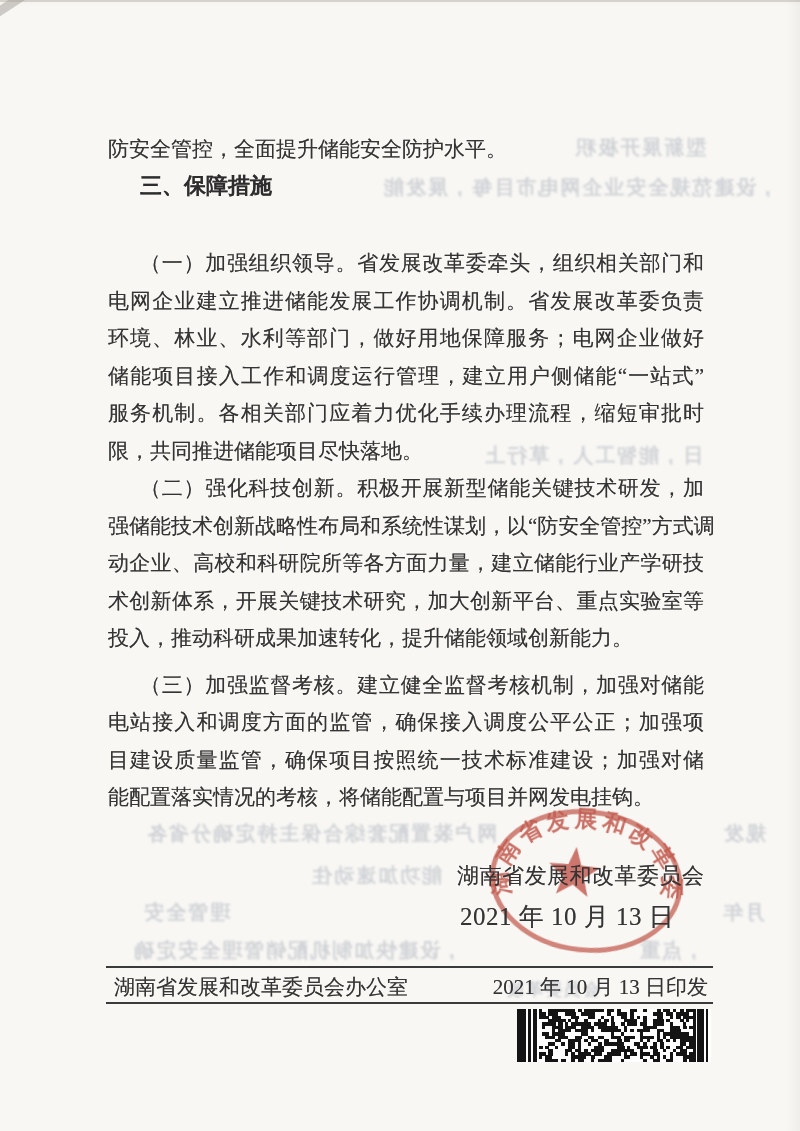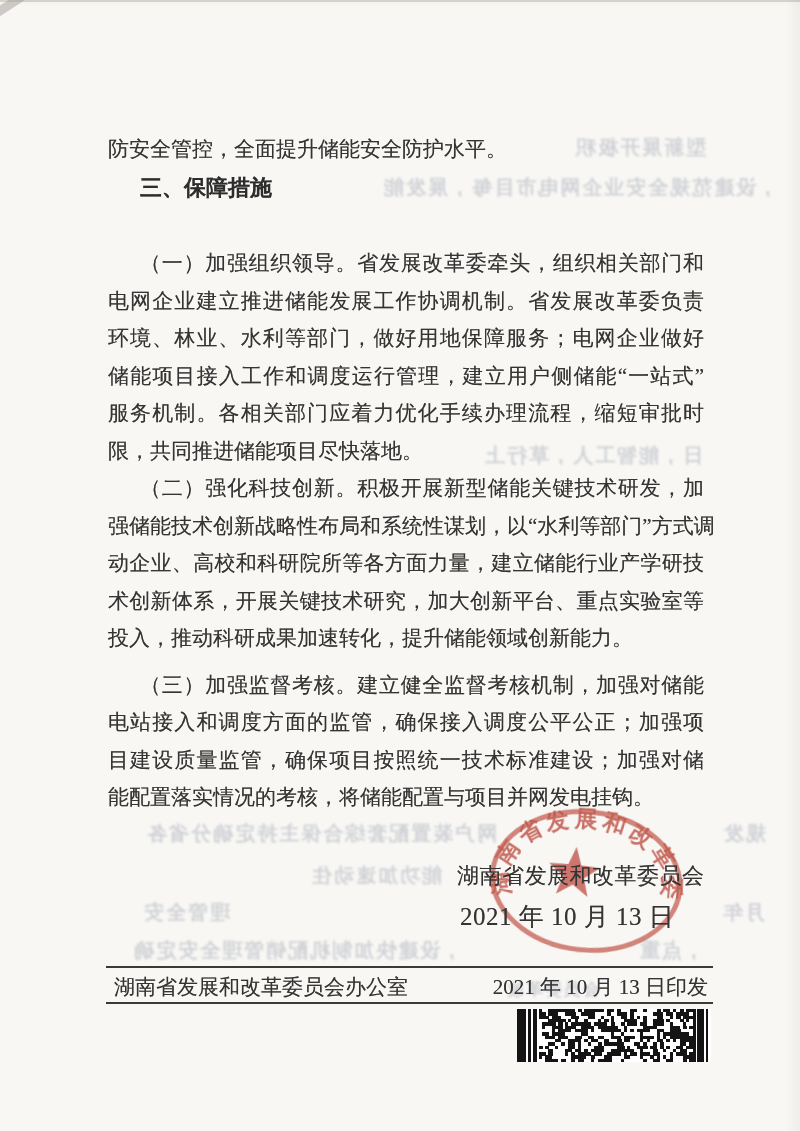--- a/index.html
+++ b/index.html
@@ -18,21 +18,21 @@
     transform:rotate(-33deg);opacity:.55;border-radius:2px;}
 
   
   .text-block{position:absolute;left:108px;top:131px;width:596px;color:#343434;
     font-size:21px;line-height:37.5px;text-shadow:0 0 .5px rgba(60,60,60,.55);}
   .line{text-align:justify;text-align-last:justify;white-space:nowrap;}
   .line.end{text-align-last:left;}
   .line.indent{padding-left:32px;margin-top:39px;}
   .line.gap1{margin-top:0;}
   .line.gap2{margin-top:9px;}
-  .line.heading{font-family:Liberation Serif, serif;font-weight:700;
+  .line.heading{font-family:Liberation Mono, monospace;font-weight:700;
     text-align:left;text-align-last:left;padding-left:32px;font-size:22px;color:#2d2d2d;}
 
   .signature{position:absolute;top:861px;left:457px;font-size:22px;letter-spacing:.5px;
     color:#343434;text-shadow:0 0 .5px rgba(60,60,60,.55);}
   .sig-date{position:absolute;top:900px;left:460px;font-size:25px;color:#343434;
     letter-spacing:.5px;text-shadow:0 0 .5px rgba(60,60,60,.55);}
 
   
   .seal{position:absolute;left:486px;top:808px;width:200px;height:150px;
     mix-blend-mode:multiply;opacity:.88;filter:blur(.4px);transform:rotate(6deg);}
@@ -88,21 +88,21 @@
   <div class="text-block">
       <div class="line end">防安全管控，全面提升储能安全防护水平。</div>
       <div class="line heading">三、保障措施</div>
       <div class="line indent">（一）加强组织领导。省发展改革委牵头，组织相关部门和</div>
       <div class="line">电网企业建立推进储能发展工作协调机制。省发展改革委负责</div>
       <div class="line">环境、林业、水利等部门，做好用地保障服务；电网企业做好</div>
       <div class="line">储能项目接入工作和调度运行管理，建立用户侧储能“一站式”</div>
       <div class="line">服务机制。各相关部门应着力优化手续办理流程，缩短审批时</div>
       <div class="line end">限，共同推进储能项目尽快落地。</div>
       <div class="line indent gap1">（二）强化科技创新。积极开展新型储能关键技术研发，加</div>
-      <div class="line">强储能技术创新战略性布局和系统性谋划，以“水利等部门”方式调</div>
+      <div class="line">强储能技术创新战略性布局和系统性谋划，以“防安全管控”方式调</div>
       <div class="line">动企业、高校和科研院所等各方面力量，建立储能行业产学研技</div>
       <div class="line">术创新体系，开展关键技术研究，加大创新平台、重点实验室等</div>
       <div class="line end">投入，推动科研成果加速转化，提升储能领域创新能力。</div>
       <div class="line indent gap2">（三）加强监督考核。建立健全监督考核机制，加强对储能</div>
       <div class="line">电站接入和调度方面的监管，确保接入调度公平公正；加强项</div>
       <div class="line">目建设质量监管，确保项目按照统一技术标准建设；加强对储</div>
       <div class="line end">能配置落实情况的考核，将储能配置与项目并网发电挂钩。</div>
     </div>
 
   <svg class="seal" viewBox="0 0 200 150" xmlns="http://www.w3.org/2000/svg">

